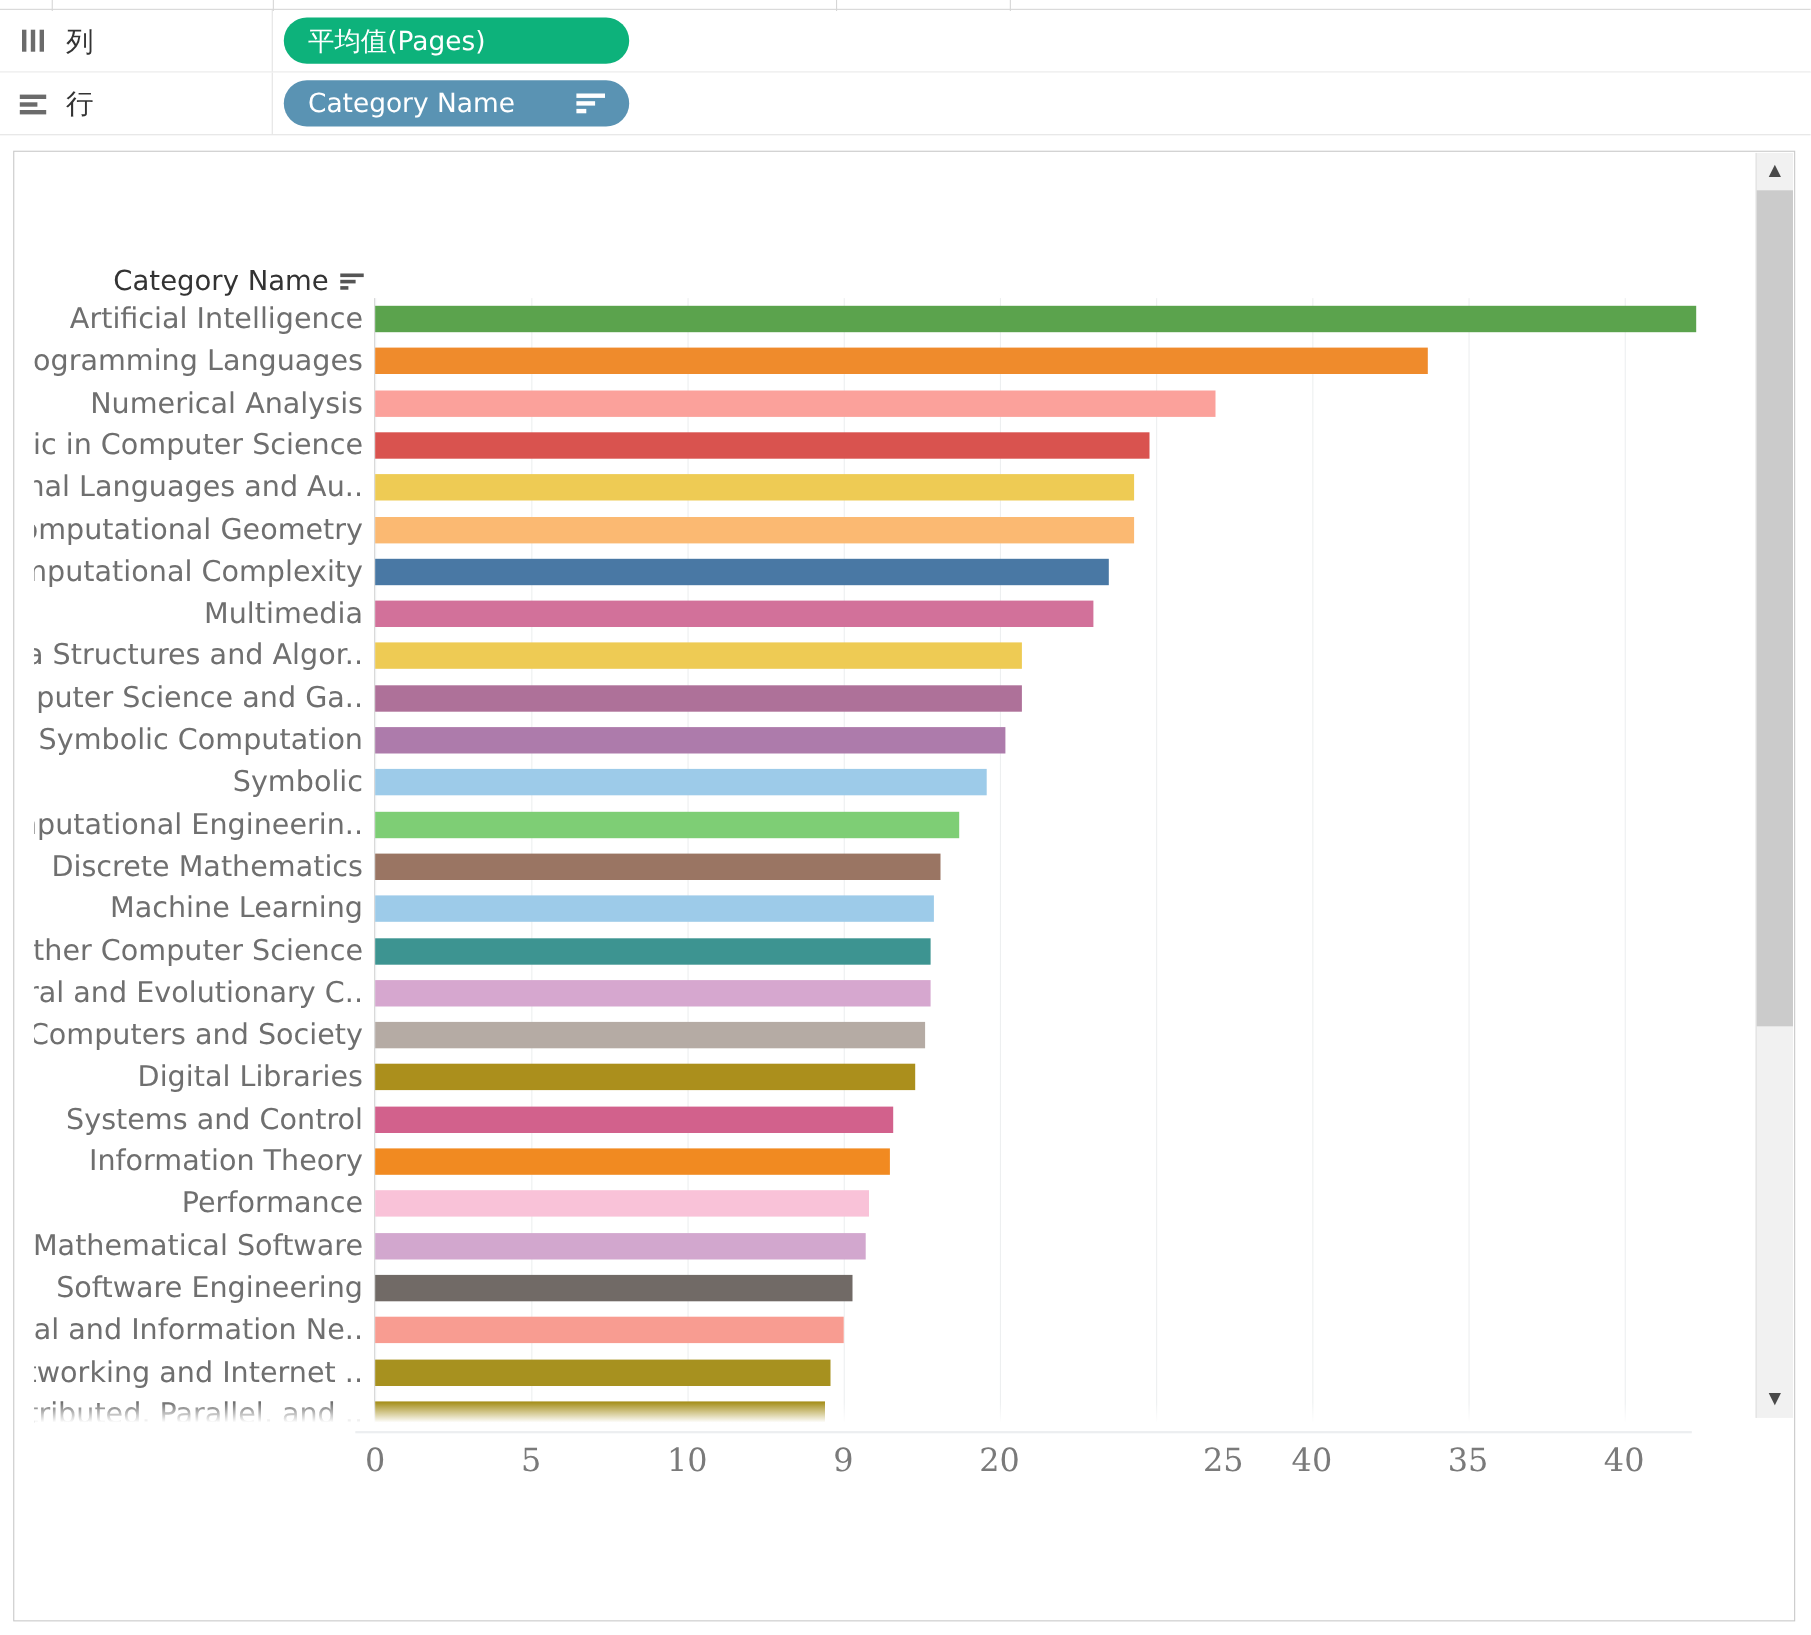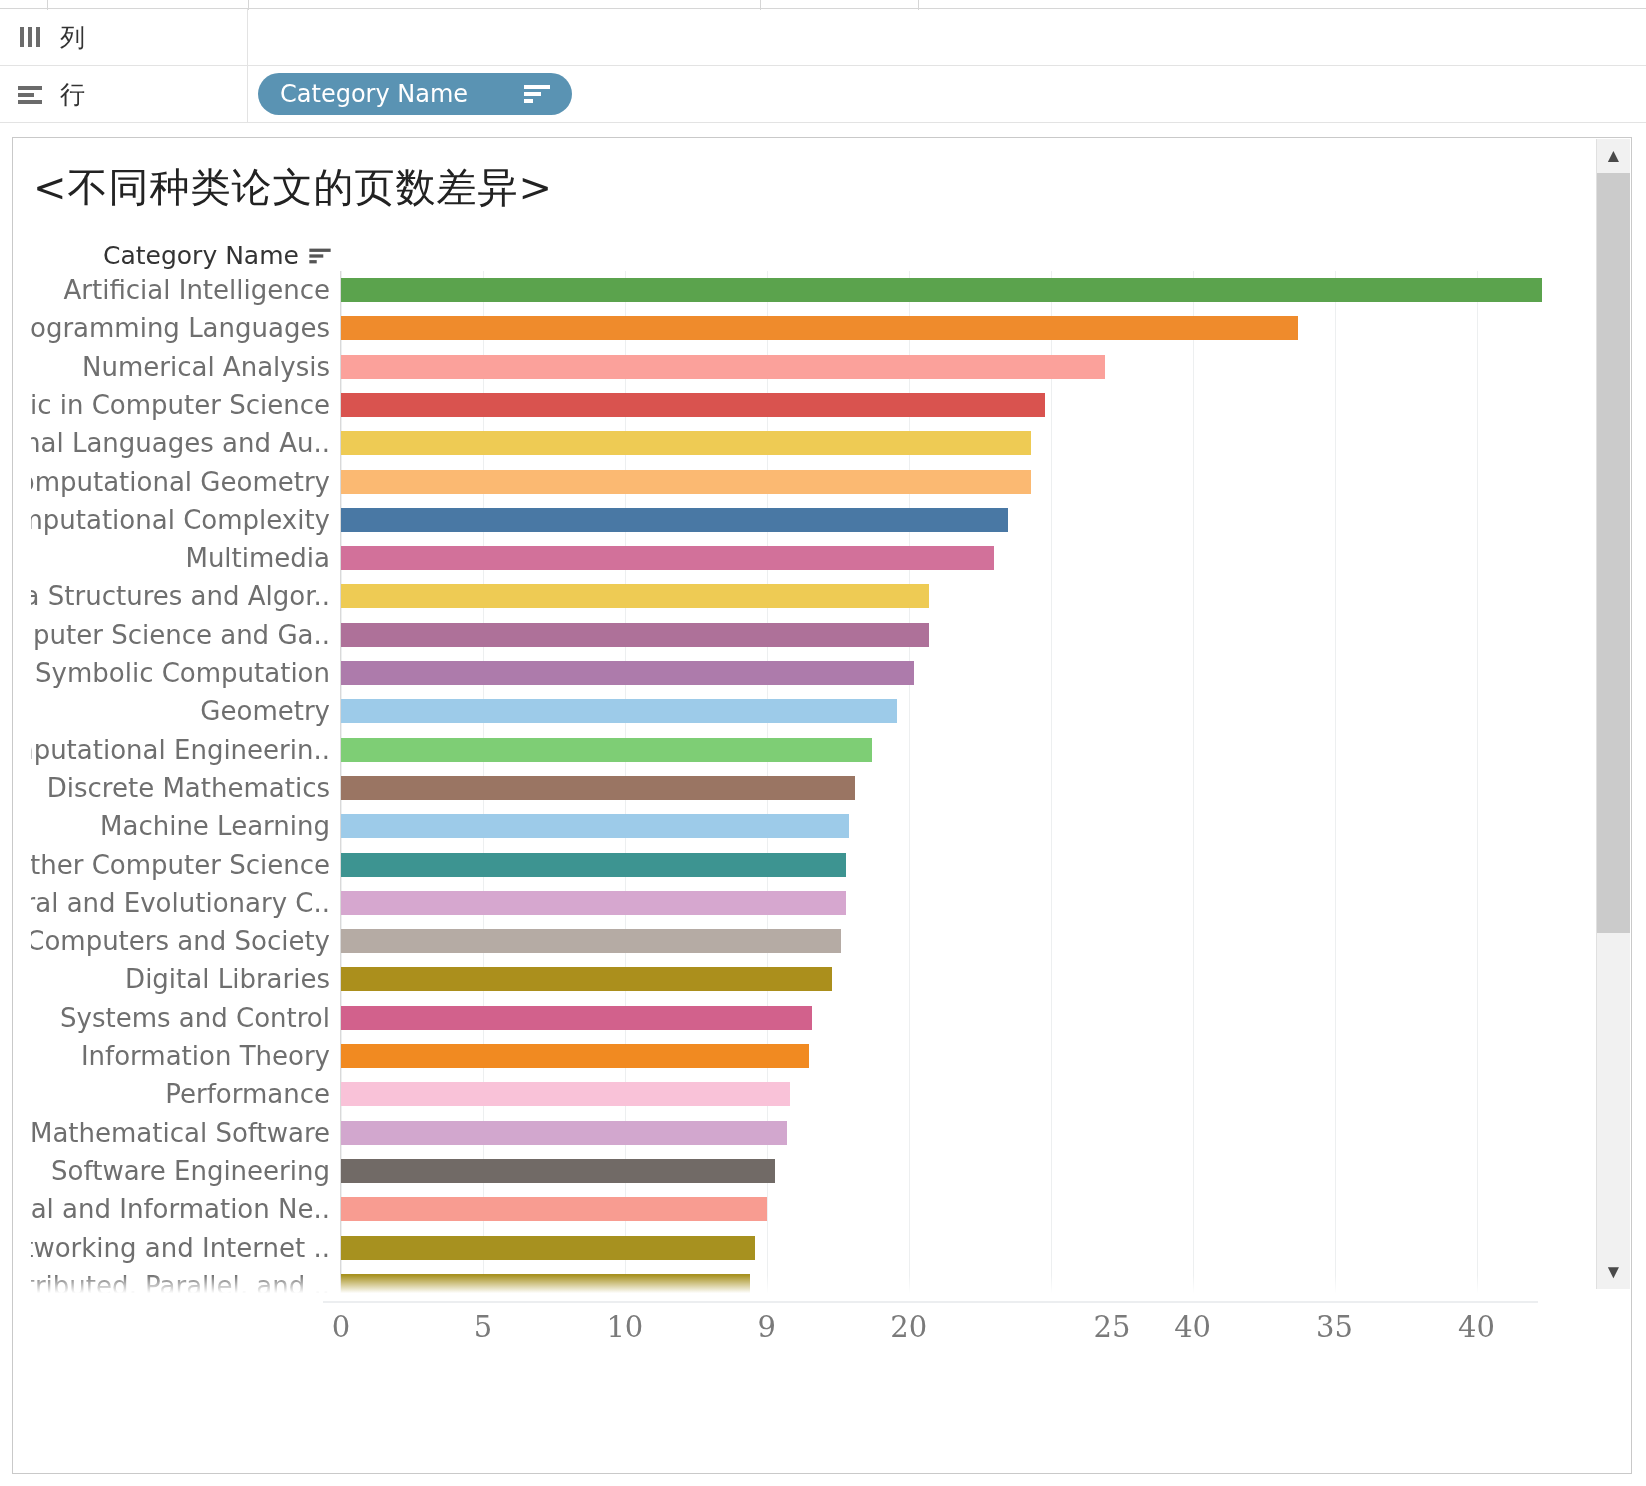--- a/index.html
+++ b/index.html
@@ -117,20 +117,25 @@
 
   <div class="shelf-row">
     <div class="shelf-label">
       <span class="glyph ico-cols">
           <i></i>
           <i></i>
           <i></i>
         </span>
       <span class="txt">列</span>
     </div>
+    <div class="shelf-drop">
+      <span class="pill green">
+        <span>平均值(Pages)</span>
+      </span>
+    </div>
   </div>
 
   <div class="shelf-row">
     <div class="shelf-label">
       <span class="glyph ico-rows">
           <i></i>
           <i></i>
           <i></i>
         </span>
       <span class="txt">行</span>
@@ -143,21 +148,20 @@
             <i></i>
             <i></i>
           </span>
       </span>
     </div>
   </div>
 </div>
 
 <div class="viz">
 
-  <div class="viz-title">&lt;不同种类论文的页数差异&gt;</div>
 
   <div class="axis-header">
     <span>Category Name</span>
     <span class="sort-ico">
         <i></i>
         <i></i>
         <i></i>
       </span>
   </div>
 
@@ -167,21 +171,21 @@
         <div class="rowlabel" style="top: 57.3px;">Programming Languages</div>
         <div class="rowlabel" style="top: 95.6px;">Numerical Analysis</div>
         <div class="rowlabel" style="top: 133.9px;">Logic in Computer Science</div>
         <div class="rowlabel" style="top: 172.2px;">Formal Languages and Au..</div>
         <div class="rowlabel" style="top: 210.5px;">Computational Geometry</div>
         <div class="rowlabel" style="top: 248.8px;">Computational Complexity</div>
         <div class="rowlabel" style="top: 287.1px;">Multimedia</div>
         <div class="rowlabel" style="top: 325.4px;">Data Structures and Algor..</div>
         <div class="rowlabel" style="top: 363.7px;">Computer Science and Ga..</div>
         <div class="rowlabel" style="top: 402px;">Symbolic Computation</div>
-        <div class="rowlabel" style="top: 440.3px;">Geometry</div>
+        <div class="rowlabel" style="top: 440.3px;">Symbolic</div>
         <div class="rowlabel" style="top: 478.6px;">Computational Engineerin..</div>
         <div class="rowlabel" style="top: 516.9px;">Discrete Mathematics</div>
         <div class="rowlabel" style="top: 555.2px;">Machine Learning</div>
         <div class="rowlabel" style="top: 593.5px;">Other Computer Science</div>
         <div class="rowlabel" style="top: 631.8px;">Neural and Evolutionary C..</div>
         <div class="rowlabel" style="top: 670.1px;">Computers and Society</div>
         <div class="rowlabel" style="top: 708.4px;">Digital Libraries</div>
         <div class="rowlabel" style="top: 746.7px;">Systems and Control</div>
         <div class="rowlabel" style="top: 785px;">Information Theory</div>
         <div class="rowlabel" style="top: 823.3px;">Performance</div>

